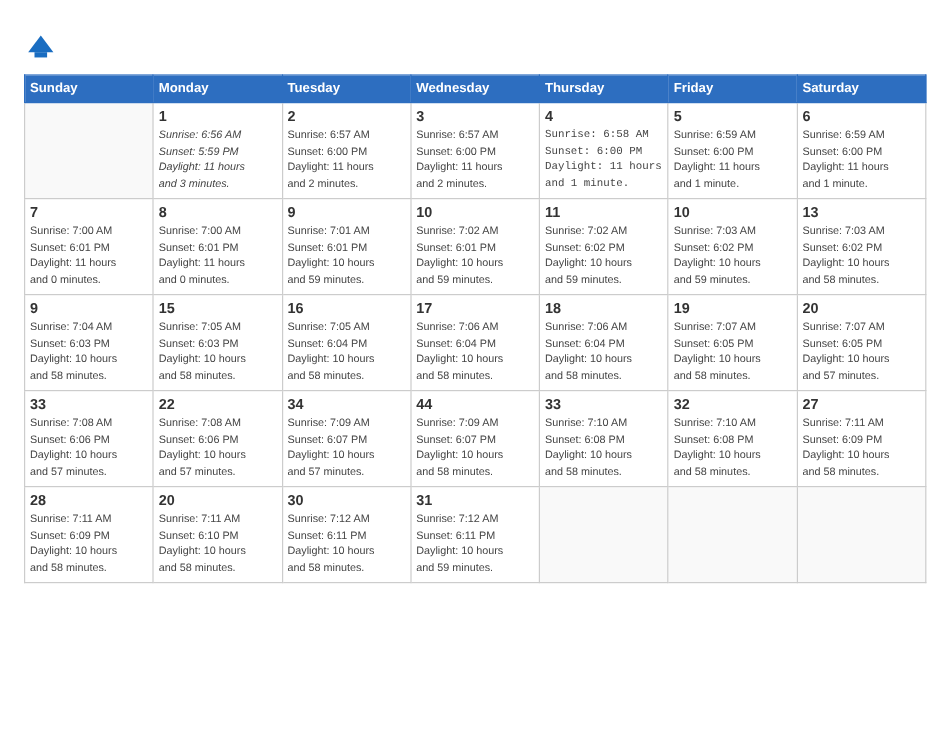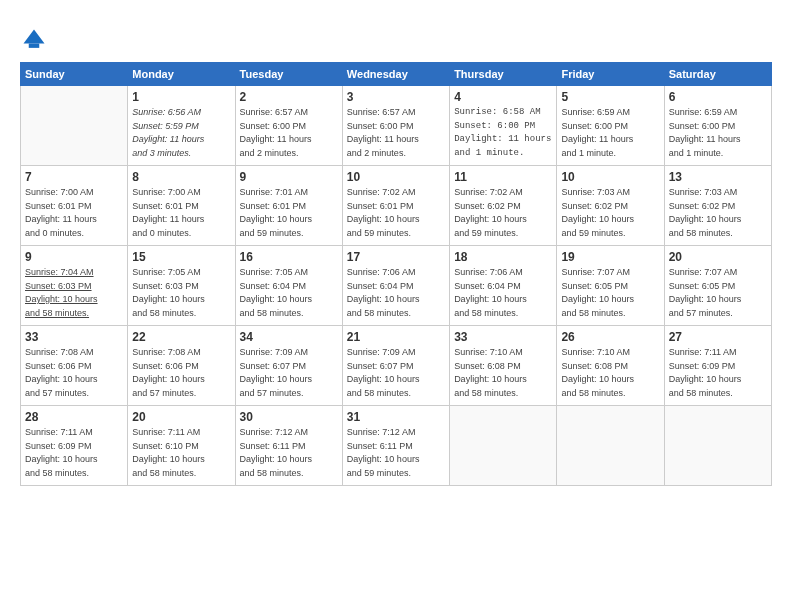--- a/index.html
+++ b/index.html
@@ -224,21 +224,21 @@
             <span class="day-num">13</span>
             <div class="day-info" style="white-space: pre-line;">Sunrise: 7:03 AM
 Sunset: 6:02 PM
 Daylight: 10 hours
 and 58 minutes.</div>
           </td>
         </tr>
         <tr>
           <td>
             <span class="day-num">9</span>
-            <div class="day-info" style="white-space: pre-line; text-decoration: underline;">Sunrise: 7:04 AM
+            <div class="day-info" style="white-space: pre-line;">Sunrise: 7:04 AM
 Sunset: 6:03 PM
 Daylight: 10 hours
 and 58 minutes.</div>
           </td>
           <td>
             <span class="day-num">15</span>
             <div class="day-info" style="white-space: pre-line;">Sunrise: 7:05 AM
 Sunset: 6:03 PM
 Daylight: 10 hours
 and 58 minutes.</div>
@@ -295,35 +295,35 @@
 and 57 minutes.</div>
           </td>
           <td>
             <span class="day-num">34</span>
             <div class="day-info" style="white-space: pre-line;">Sunrise: 7:09 AM
 Sunset: 6:07 PM
 Daylight: 10 hours
 and 57 minutes.</div>
           </td>
           <td>
-            <span class="day-num">21</span>
+            <span class="day-num">44</span>
             <div class="day-info" style="white-space: pre-line;">Sunrise: 7:09 AM
 Sunset: 6:07 PM
 Daylight: 10 hours
 and 58 minutes.</div>
           </td>
           <td>
             <span class="day-num">33</span>
             <div class="day-info" style="white-space: pre-line;">Sunrise: 7:10 AM
 Sunset: 6:08 PM
 Daylight: 10 hours
 and 58 minutes.</div>
           </td>
           <td>
-            <span class="day-num">26</span>
+            <span class="day-num">32</span>
             <div class="day-info" style="white-space: pre-line;">Sunrise: 7:10 AM
 Sunset: 6:08 PM
 Daylight: 10 hours
 and 58 minutes.</div>
           </td>
           <td>
             <span class="day-num">27</span>
             <div class="day-info" style="white-space: pre-line;">Sunrise: 7:11 AM
 Sunset: 6:09 PM
 Daylight: 10 hours

